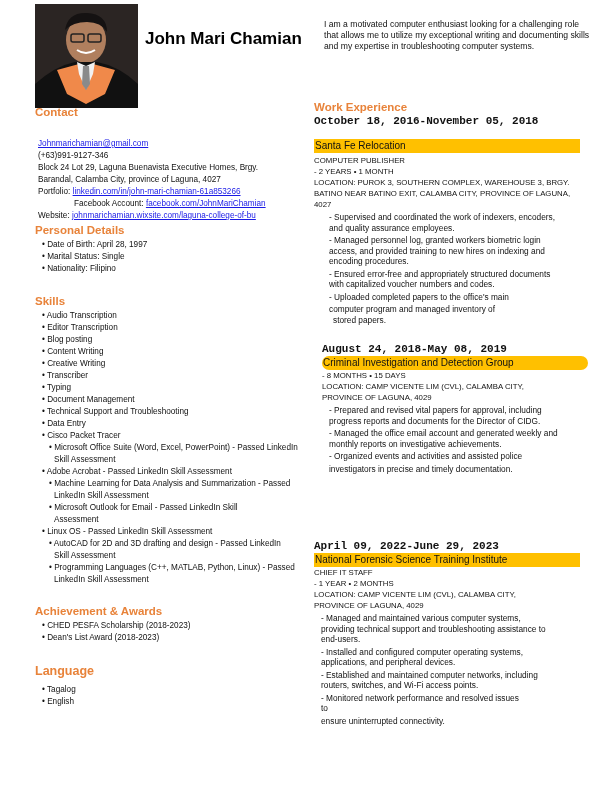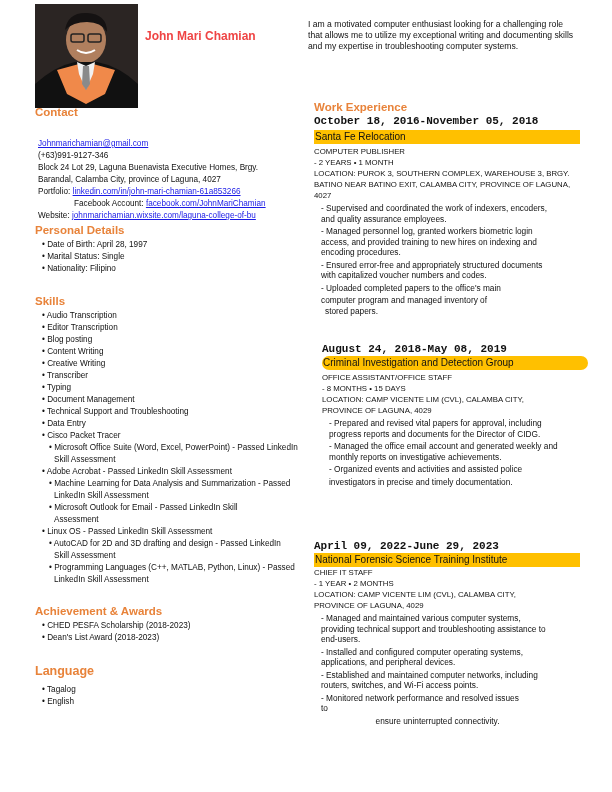--- a/index.html
+++ b/index.html
@@ -1,21 +1,21 @@
 <!DOCTYPE html>
 <html><head>
 <meta charset="utf-8">
 <style>
   html, body { margin: 0; padding: 0; background: #ffffff; }
   body { width: 612px; height: 792px; position: relative; overflow: hidden;
          font-family: "Liberation Sans", sans-serif; color: #111; }
   .abs { position: absolute; }
   .photo { left: 35px; top: 4px; width: 103px; height: 104px; background: #2a2422; overflow: hidden; }
-  .name { left: 145px; top: 29px; font-size: 12px; font-weight: bold; color: #ef4444; white-space: nowrap; }
-  .summary { left: 308px; top: 19px; width: 270px; font-size: 8.6px; line-height: 11px; color: #111; }
+  .name { left: 145px; top: 29px; font-size: 17px; font-weight: bold; color: #000000; white-space: nowrap; }
+  .summary { left: 324px; top: 19px; width: 270px; font-size: 8.6px; line-height: 11px; color: #111; }
   .h { font-size: 11.5px; font-weight: bold; color: #E8833A; }
   .small { font-size: 8.2px; line-height: 12px; }
   .col-left { left: 35px; width: 265px; }
   .col-right { left: 314px; width: 270px; }
   a.link { color: #1a1ae6; text-decoration: underline; }
   .bul { padding-left: 7px; }
   .bul li { list-style: none; font-size: 8.2px; line-height: 12px; }
   ul { margin: 0; padding: 0; }
   .wrap2 { display: block; padding-left: 12px; text-indent: -5px; }
   .date { font-family: "Liberation Mono", monospace; font-weight: bold; font-size: 11px; color: #111; white-space: nowrap; }
@@ -104,38 +104,37 @@
     <li>• <span>Tagalog</span></li>
     <li>• <span>English</span></li>
   </ul>
 </div>
 
 <div class="abs col-right" style="top:101px;">
   <div class="h">Work Experience</div>
 
   <div style="margin-top:2px;">
     <div class="date">October 18, 2016-November 05, 2018</div>
-    <div class="company" style="margin-top:3px;">Santa Fe Relocation</div>
+    <div class="company" style="margin-top:12px;">Santa Fe Relocation</div>
     <div class="jobmeta" style="margin-top:2px;">COMPUTER PUBLISHER</div>
     <div class="jobmeta">- 2 YEARS • 1 MONTH</div>
     <div class="jobmeta" style="width:262px;">LOCATION: PUROK 3, SOUTHERN COMPLEX, WAREHOUSE 3, BRGY. BATINO NEAR BATINO EXIT, CALAMBA CITY, PROVINCE OF LAGUNA, 4027</div>
-    <div class="duty" style="width:240px;">
+    <div class="duty" style="width:240px;margin-left:8px;">
       <span class="d">- Supervised and coordinated the work of indexers, encoders, and quality assurance employees.</span>
       <span class="d" style="margin-top:2px;">- Managed personnel log, granted workers biometric login access, and provided training to new hires on indexing and encoding procedures.</span>
       <span class="d" style="margin-top:2px;">- Ensured error-free and appropriately structured documents with capitalized voucher numbers and codes.</span>
       <span class="d" style="margin-top:2px;">- Uploaded completed papers to the office's main</span>
       <span style="display:block; margin-top:2px; padding-left:7px;">computer program and managed inventory of</span>
       <span style="display:block; padding-left:11px;">stored papers.</span>
     </div>
   </div>
 
   <div style="position:absolute; top:242px; left:8px; width:270px;">
     <div class="date">August 24, 2018-May 08, 2019</div>
     <div class="company" style="margin-top:1px;border-radius:7px;">Criminal Investigation and Detection Group</div>
-    <div class="jobmeta" style="margin-top:2px;">OFFICE ASSISTANT/OFFICE STAFF</div>
     <div class="jobmeta">- 8 MONTHS • 15 DAYS</div>
     <div class="jobmeta" style="width:240px;">LOCATION: CAMP VICENTE LIM (CVL), CALAMBA CITY, PROVINCE OF LAGUNA, 4029</div>
     <div class="duty" style="width:240px;">
       <span class="d">- Prepared and revised vital papers for approval, including progress reports and documents for the Director of CIDG.</span>
       <span class="d" style="margin-top:2px;">- Managed the office email account and generated weekly and monthly reports on investigative achievements.</span>
       <span class="d" style="margin-top:2px; width:200px;">- Organized events and activities and assisted police</span>
       <span style="display:block; margin-top:2px; padding-left:7px;">investigators in precise and timely documentation.</span>
     </div>
   </div>
 
@@ -143,16 +142,16 @@
     <div class="date">April 09, 2022-June 29, 2023</div>
     <div class="company" style="margin-top:1px;">National Forensic Science Training Institute</div>
     <div class="jobmeta">CHIEF IT STAFF</div>
     <div class="jobmeta">- 1 YEAR • 2 MONTHS</div>
     <div class="jobmeta" style="width:240px;">LOCATION: CAMP VICENTE LIM (CVL), CALAMBA CITY, PROVINCE OF LAGUNA, 4029</div>
     <div class="duty" style="width:240px;">
       <span class="d">- Managed and maintained various computer systems, providing technical support and troubleshooting assistance to end-users.</span>
       <span class="d" style="margin-top:2px;">- Installed and configured computer operating systems, applications, and peripheral devices.</span>
       <span class="d" style="margin-top:2px;">- Established and maintained computer networks, including routers, switches, and Wi-Fi access points.</span>
       <span class="d" style="margin-top:2px; width:200px;">- Monitored network performance and resolved issues to</span>
-      <span style="display:block; margin-top:2px; padding-left:7px;text-align:center;">ensure uninterrupted connectivity.</span>
+      <span style="display:block; margin-top:2px; padding-left:7px;">ensure uninterrupted connectivity.</span>
     </div>
   </div>
 </div>
 
 </body></html>

